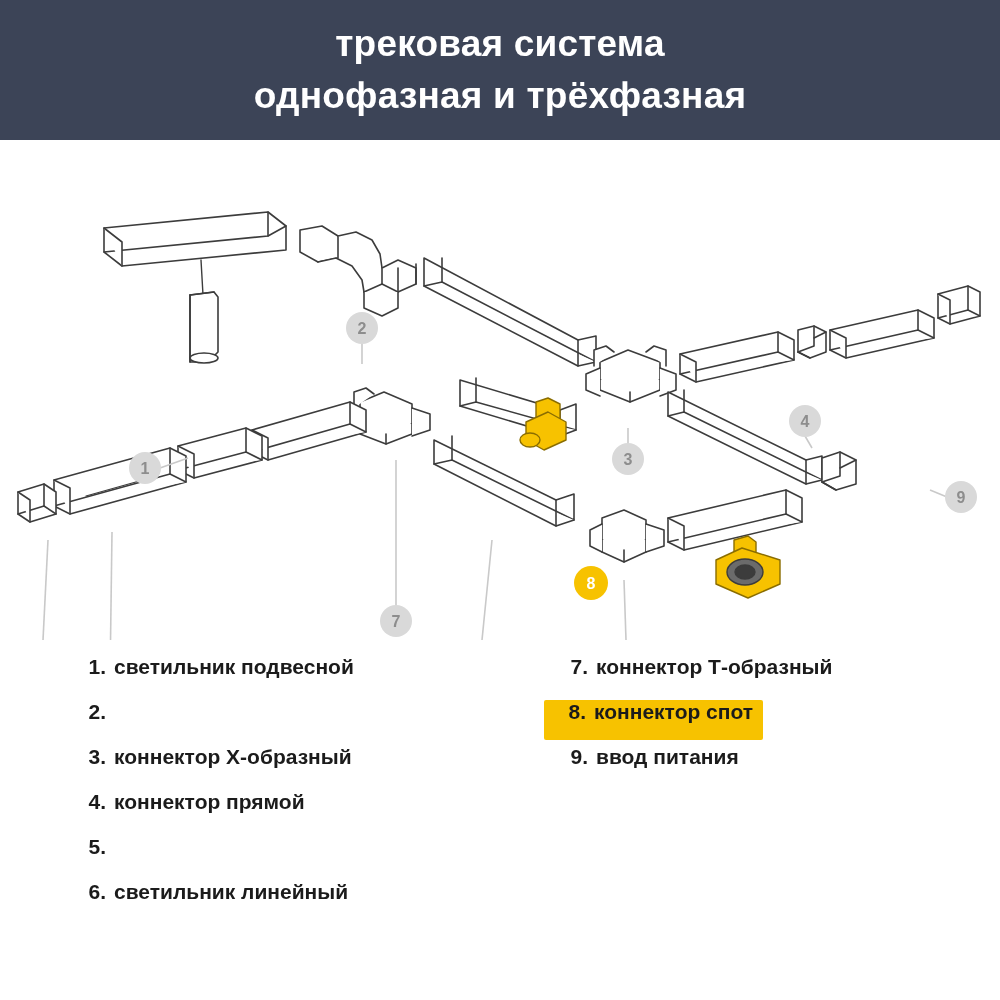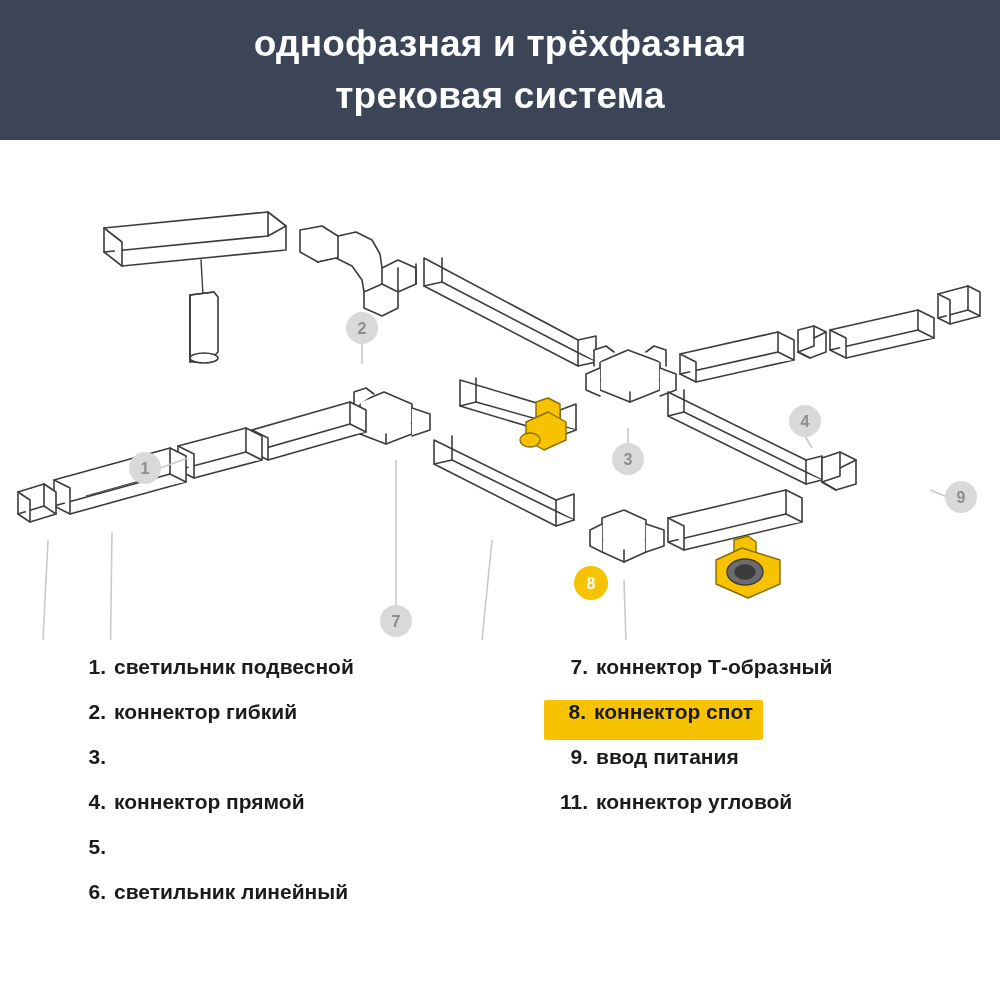--- a/index.html
+++ b/index.html
@@ -100,22 +100,22 @@
   .legend-col.right .legend-item.highlight .num { width: 30px; }
 
   .legend-row-wrap { display: flex; align-items: center; height: 45px; }
 </style>
 </head>
 <body>
 
 <div class="page">
 
   <div class="header">
+    <div class="header-line">трековая система</div>
     <div class="header-line">однофазная и трёхфазная</div>
-    <div class="header-line">трековая система</div>
   </div>
 
   <div class="diagram">
     <svg width="1000" height="500" viewBox="0 0 1000 500" xmlns="http://www.w3.org/2000/svg">
 
       <g fill="#ffffff" stroke="#3c3c3c" stroke-width="1.6" stroke-linejoin="round" stroke-linecap="round">
 
         <g>
           <path d="M104 88 L268 72 L286 86 L286 110 L122 126 L104 112 Z"></path>
           <path d="M104 112 L268 96 L286 86"></path>
@@ -340,24 +340,24 @@
 
   <div class="legend">
 
     <div class="legend-col left">
       <div class="legend-item">
         <span class="num">1.</span>
         <span>светильник подвесной</span>
       </div>
       <div class="legend-item">
         <span class="num">2.</span>
-        <span>коннектор гибкий</span>
       </div>
       <div class="legend-item">
         <span class="num">3.</span>
+        <span>коннектор X-образный</span>
       </div>
       <div class="legend-item">
         <span class="num">4.</span>
         <span>коннектор прямой</span>
       </div>
       <div class="legend-item">
         <span class="num">5.</span>
       </div>
       <div class="legend-item">
         <span class="num">6.</span>
@@ -373,20 +373,16 @@
       <div class="legend-row-wrap">
         <div class="legend-item highlight">
           <span class="num">8.</span>
           <span>коннектор спот</span>
         </div>
       </div>
       <div class="legend-item">
         <span class="num">9.</span>
         <span>ввод питания</span>
       </div>
-      <div class="legend-item">
-        <span class="num">11.</span>
-        <span>коннектор угловой</span>
-      </div>
     </div>
 
   </div>
 </div>
 
 </body></html>

